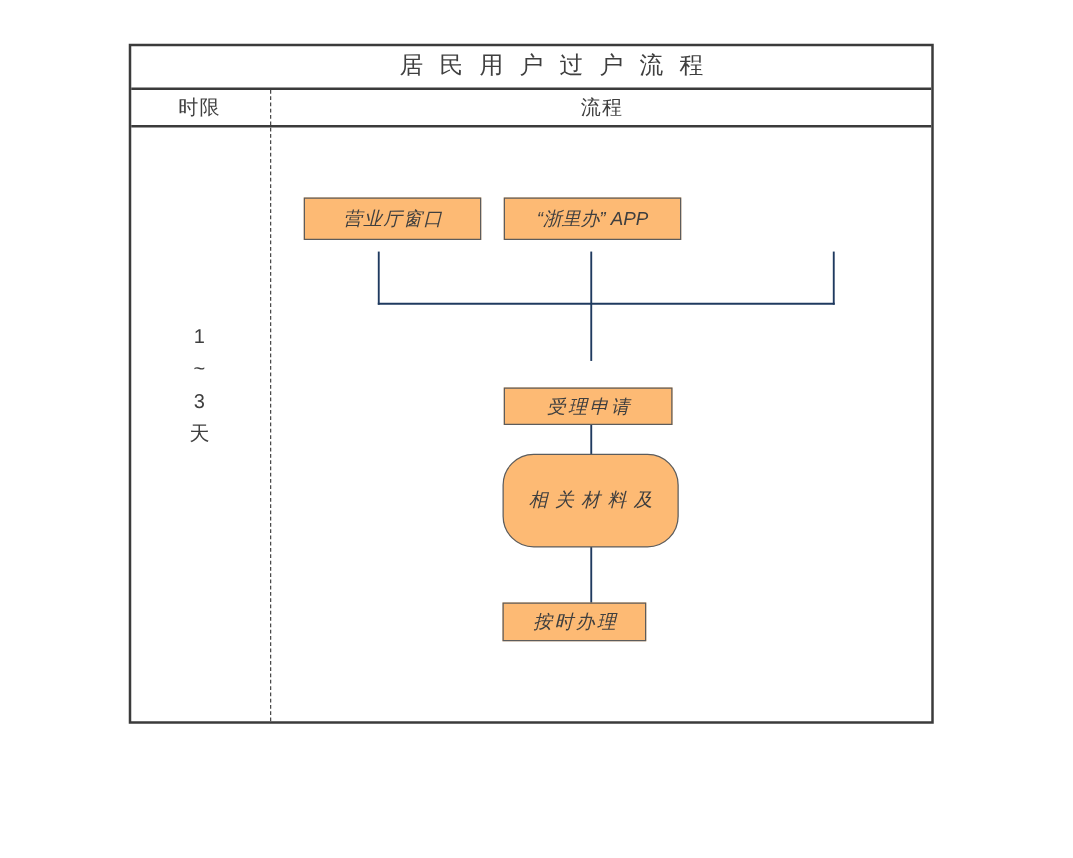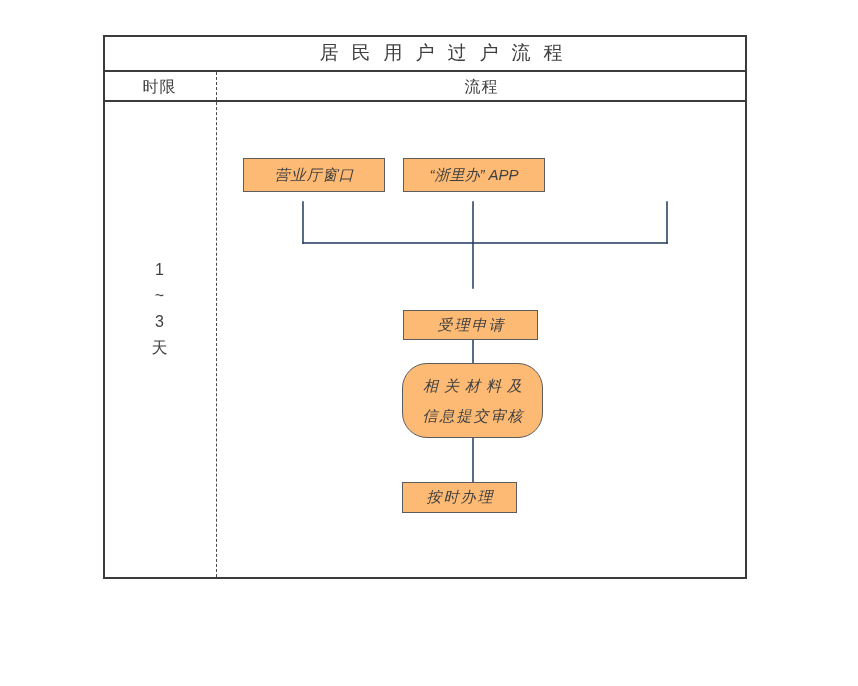--- a/index.html
+++ b/index.html
@@ -90,19 +90,18 @@
   </div>
   <div class="fbox b-ch2">
     <span>“浙里办” APP</span>
   </div>
 
   <div class="fbox b-accept">
     <span class="ls2">受理申请</span>
   </div>
   <div class="fbox b-review">
     <span class="row ls6">相关材料及</span>
-    <span class="row ls2">信息提交审核</span>
   </div>
   <div class="fbox b-handle">
     <span class="ls2">按时办理</span>
   </div>
 
 </div>
 
 </body></html>

